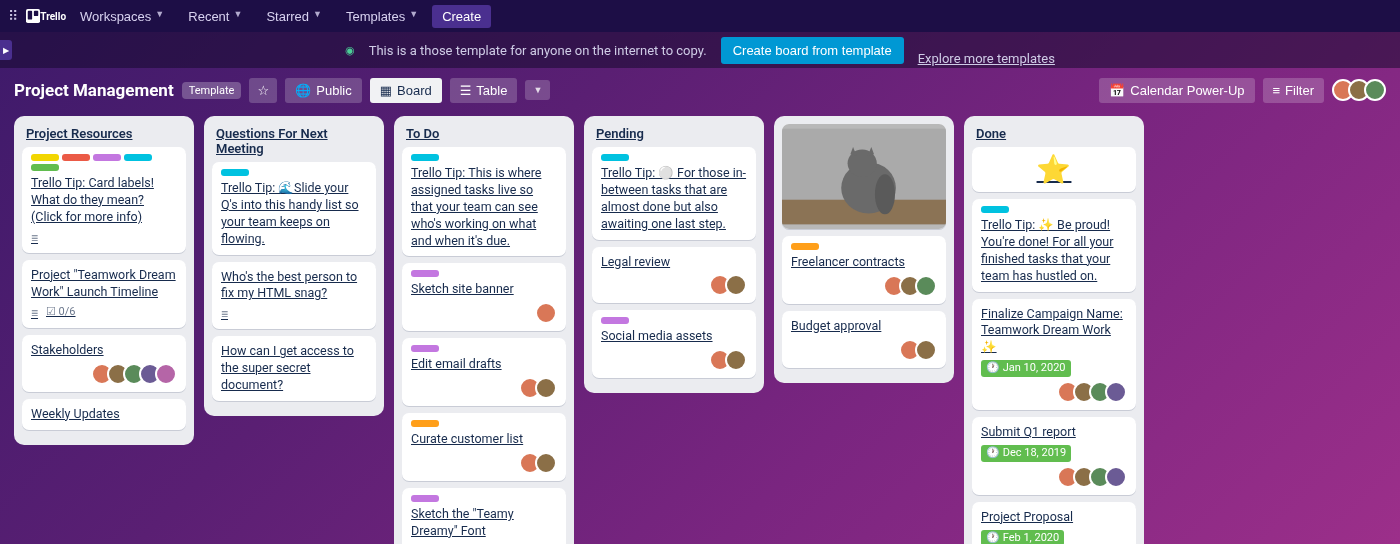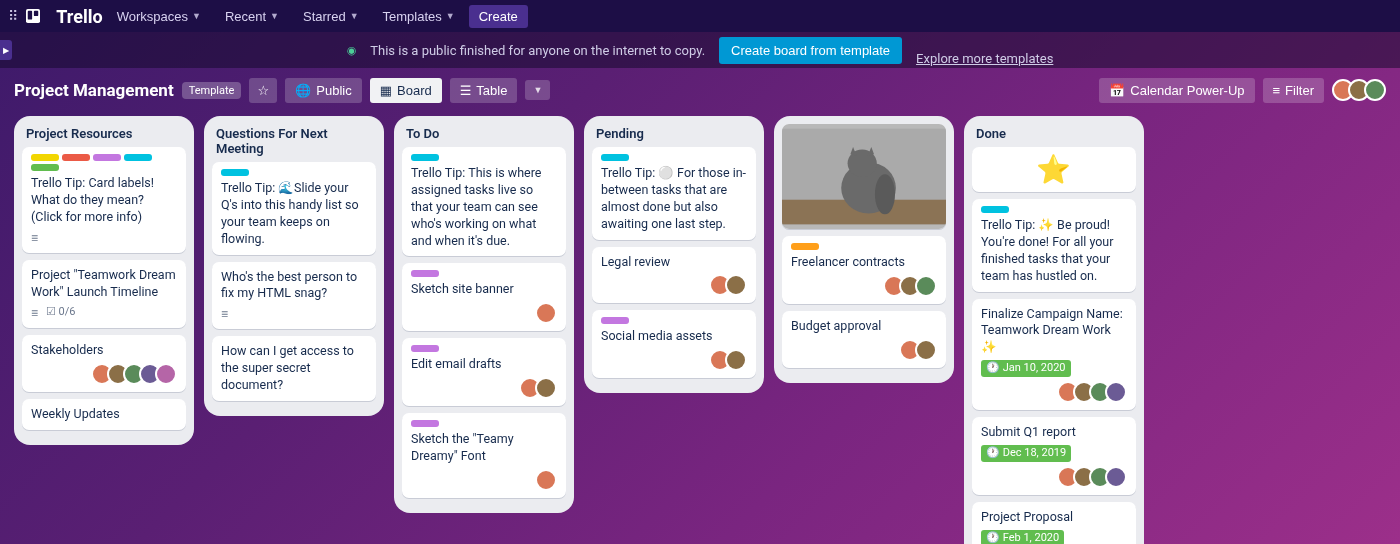--- a/index.html
+++ b/index.html
@@ -13,26 +13,26 @@
 }
 
 .topnav {
   height: 32px;
   background: #1d0e46;
   display: flex;
   align-items: center;
   padding: 0 8px;
   gap: 4px;
 }
-.topnav .logo { display: flex; align-items: center; color: #fff; font-weight: 700; font-size: 18px; gap: 16px; }
+.topnav .logo { display: flex; align-items: center; color: #fff; font-weight: 700; font-size: 10px; gap: 0; }
 .topnav .apps { color: #c7c2e0; font-size: 14px; margin-right: 4px; }
 .nav-btn {
   background: transparent; border: none; color: #d8d2f0;
   font-size: 13px; padding: 4px 10px; border-radius: 3px;
-  display: flex; align-items: center; gap: 4px; cursor: pointer;
+  display: flex; gap: 4px; cursor: pointer;
 }
 .nav-btn.create { background: #4a2f8f; color: #fff; }
 .chev { font-size: 9px; opacity: .8; }
 
 .banner {
   height: 36px; background: rgba(15,7,40,.5);
   display: flex; align-items: center; justify-content: center;
   color: #cfcce6; font-size: 13px; gap: 14px; position: relative;
 }
 .banner .globe { color: #4bce97; font-size: 11px; }
@@ -62,22 +62,22 @@
 .spacer { flex: 1; }
 .avatars-hdr { display:flex; }
 .avatars-hdr .av { margin-left: -6px; }
 
 .board {
   display: flex; gap: 10px; padding: 4px 14px;
   height: calc(544px - 32px - 36px - 44px);
   overflow-x: auto; align-items: flex-start;
 }
 .list {
-  background: #ebecf0; border-radius: 16px;
-  width: 180px; min-width: 180px; padding: 8px;
+  background: #ebecf0; border-radius: 10px;
+  width: 180px; min-width: 180px; padding: 8px; text-decoration: underline;
 }
 .list-title { font-size: 13px; font-weight: 600; padding: 2px 4px 6px; }
 .card {
   background: #fff; border-radius: 7px; padding: 7px 9px;
   margin-bottom: 7px; font-size: 12.5px; line-height: 1.35;
   box-shadow: 0 1px 0 rgba(9,30,66,.15);
   position: relative;
 }
 .card.cover { padding: 0; overflow: hidden; }
 .card.cover .cov-img { height: 105px; background:#b8b8b8; display:flex; align-items:center; justify-content:center; }
@@ -129,21 +129,21 @@
   <button class="nav-btn">
       <span>Templates</span>
       <span class="chev">▼</span>
     </button>
   <button class="nav-btn create">Create</button>
 </div>
 
 <div class="banner">
   <span class="expand-tab">▶</span>
   <span class="globe">◉</span>
-  <span>This is a public finished for anyone on the internet to copy.</span>
+  <span>This is a those template for anyone on the internet to copy.</span>
   <button class="cta">Create board from template</button>
   <span class="link">Explore more templates</span>
 </div>
 
 <div class="boardhdr">
   <h1>Project Management</h1>
   <span class="badge-tpl">Template</span>
   <button class="hdr-btn icon-only">☆</button>
   <button class="hdr-btn">
       <span>🌐</span>
@@ -246,20 +246,30 @@
         <div class="card-text">Sketch site banner</div>
         <div class="members">
           <span class="av" style="background:#d97757"></span>
         </div>
       </div>
       <div class="card">
         <div class="labels">
           <span class="lbl sm" style="background:#c377e0"></span>
         </div>
         <div class="card-text">Edit email drafts</div>
+        <div class="members">
+          <span class="av" style="background:#d97757"></span>
+          <span class="av" style="background:#8b6f47"></span>
+        </div>
+      </div>
+      <div class="card">
+        <div class="labels">
+          <span class="lbl sm" style="background:#ff9f1a"></span>
+        </div>
+        <div class="card-text">Curate customer list</div>
         <div class="members">
           <span class="av" style="background:#d97757"></span>
           <span class="av" style="background:#8b6f47"></span>
         </div>
       </div>
       <div class="card">
         <div class="labels">
           <span class="lbl sm" style="background:#c377e0"></span>
         </div>
         <div class="card-text">Sketch the "Teamy Dreamy" Font</div>

